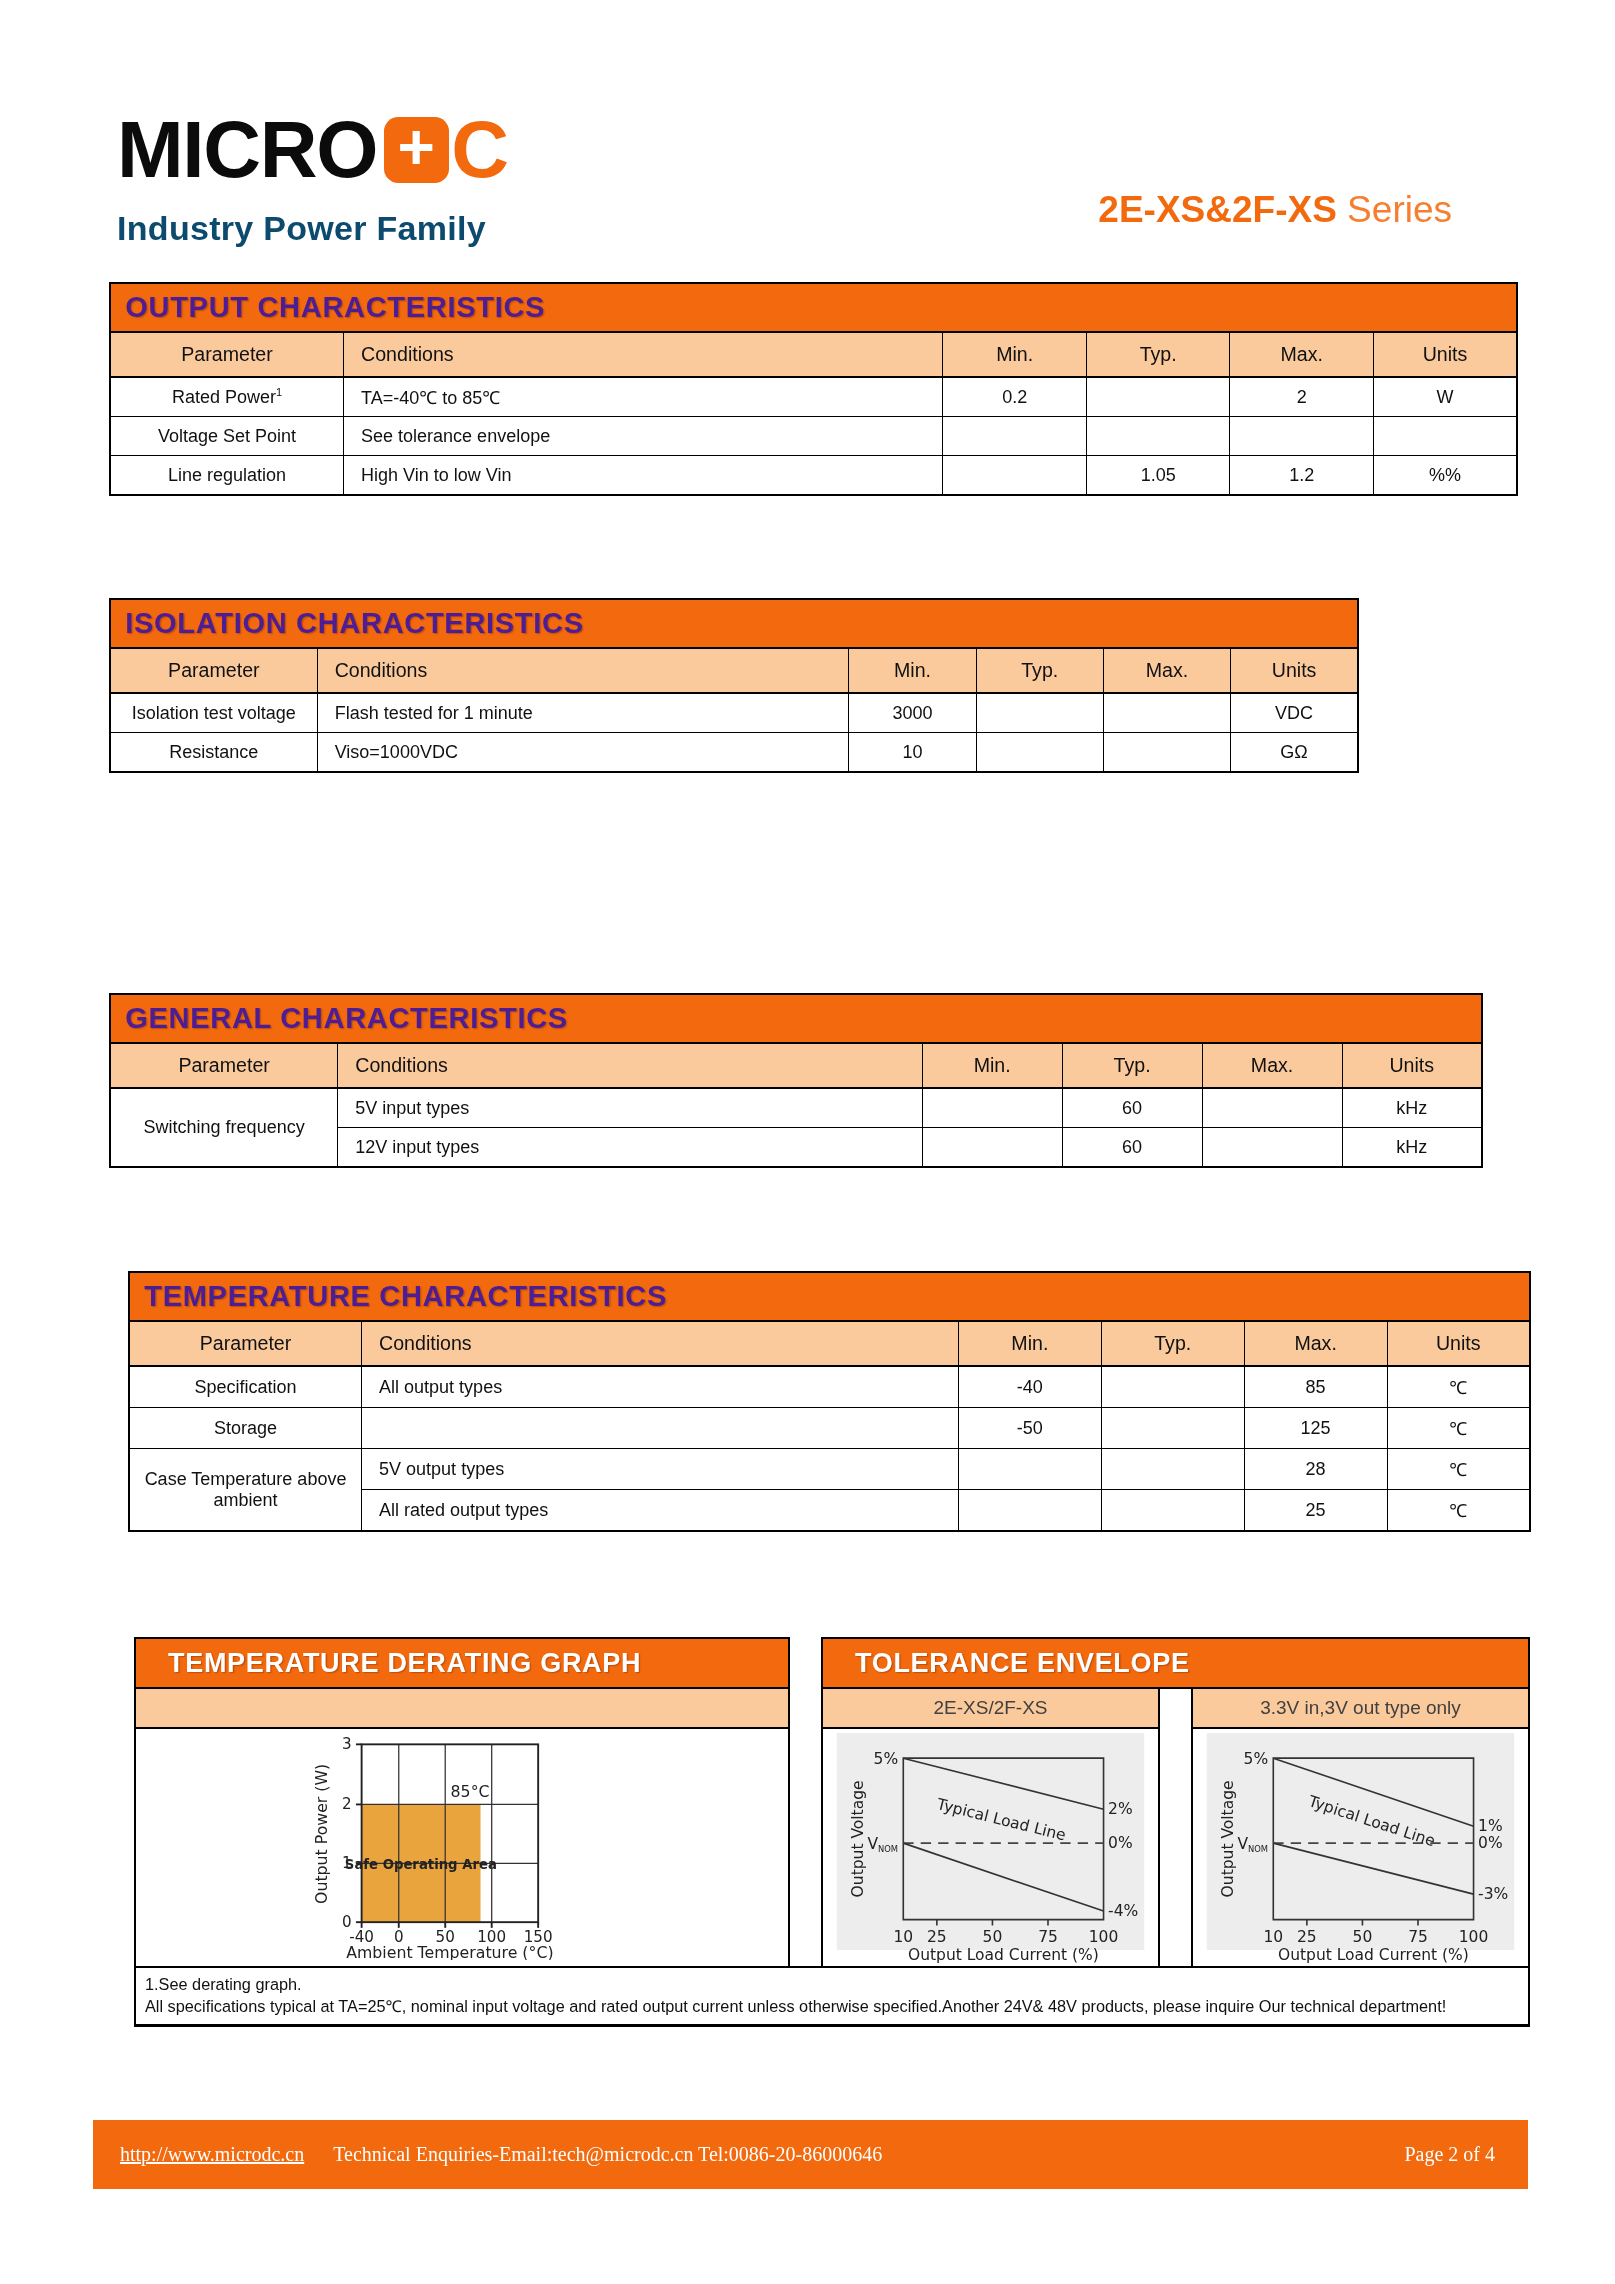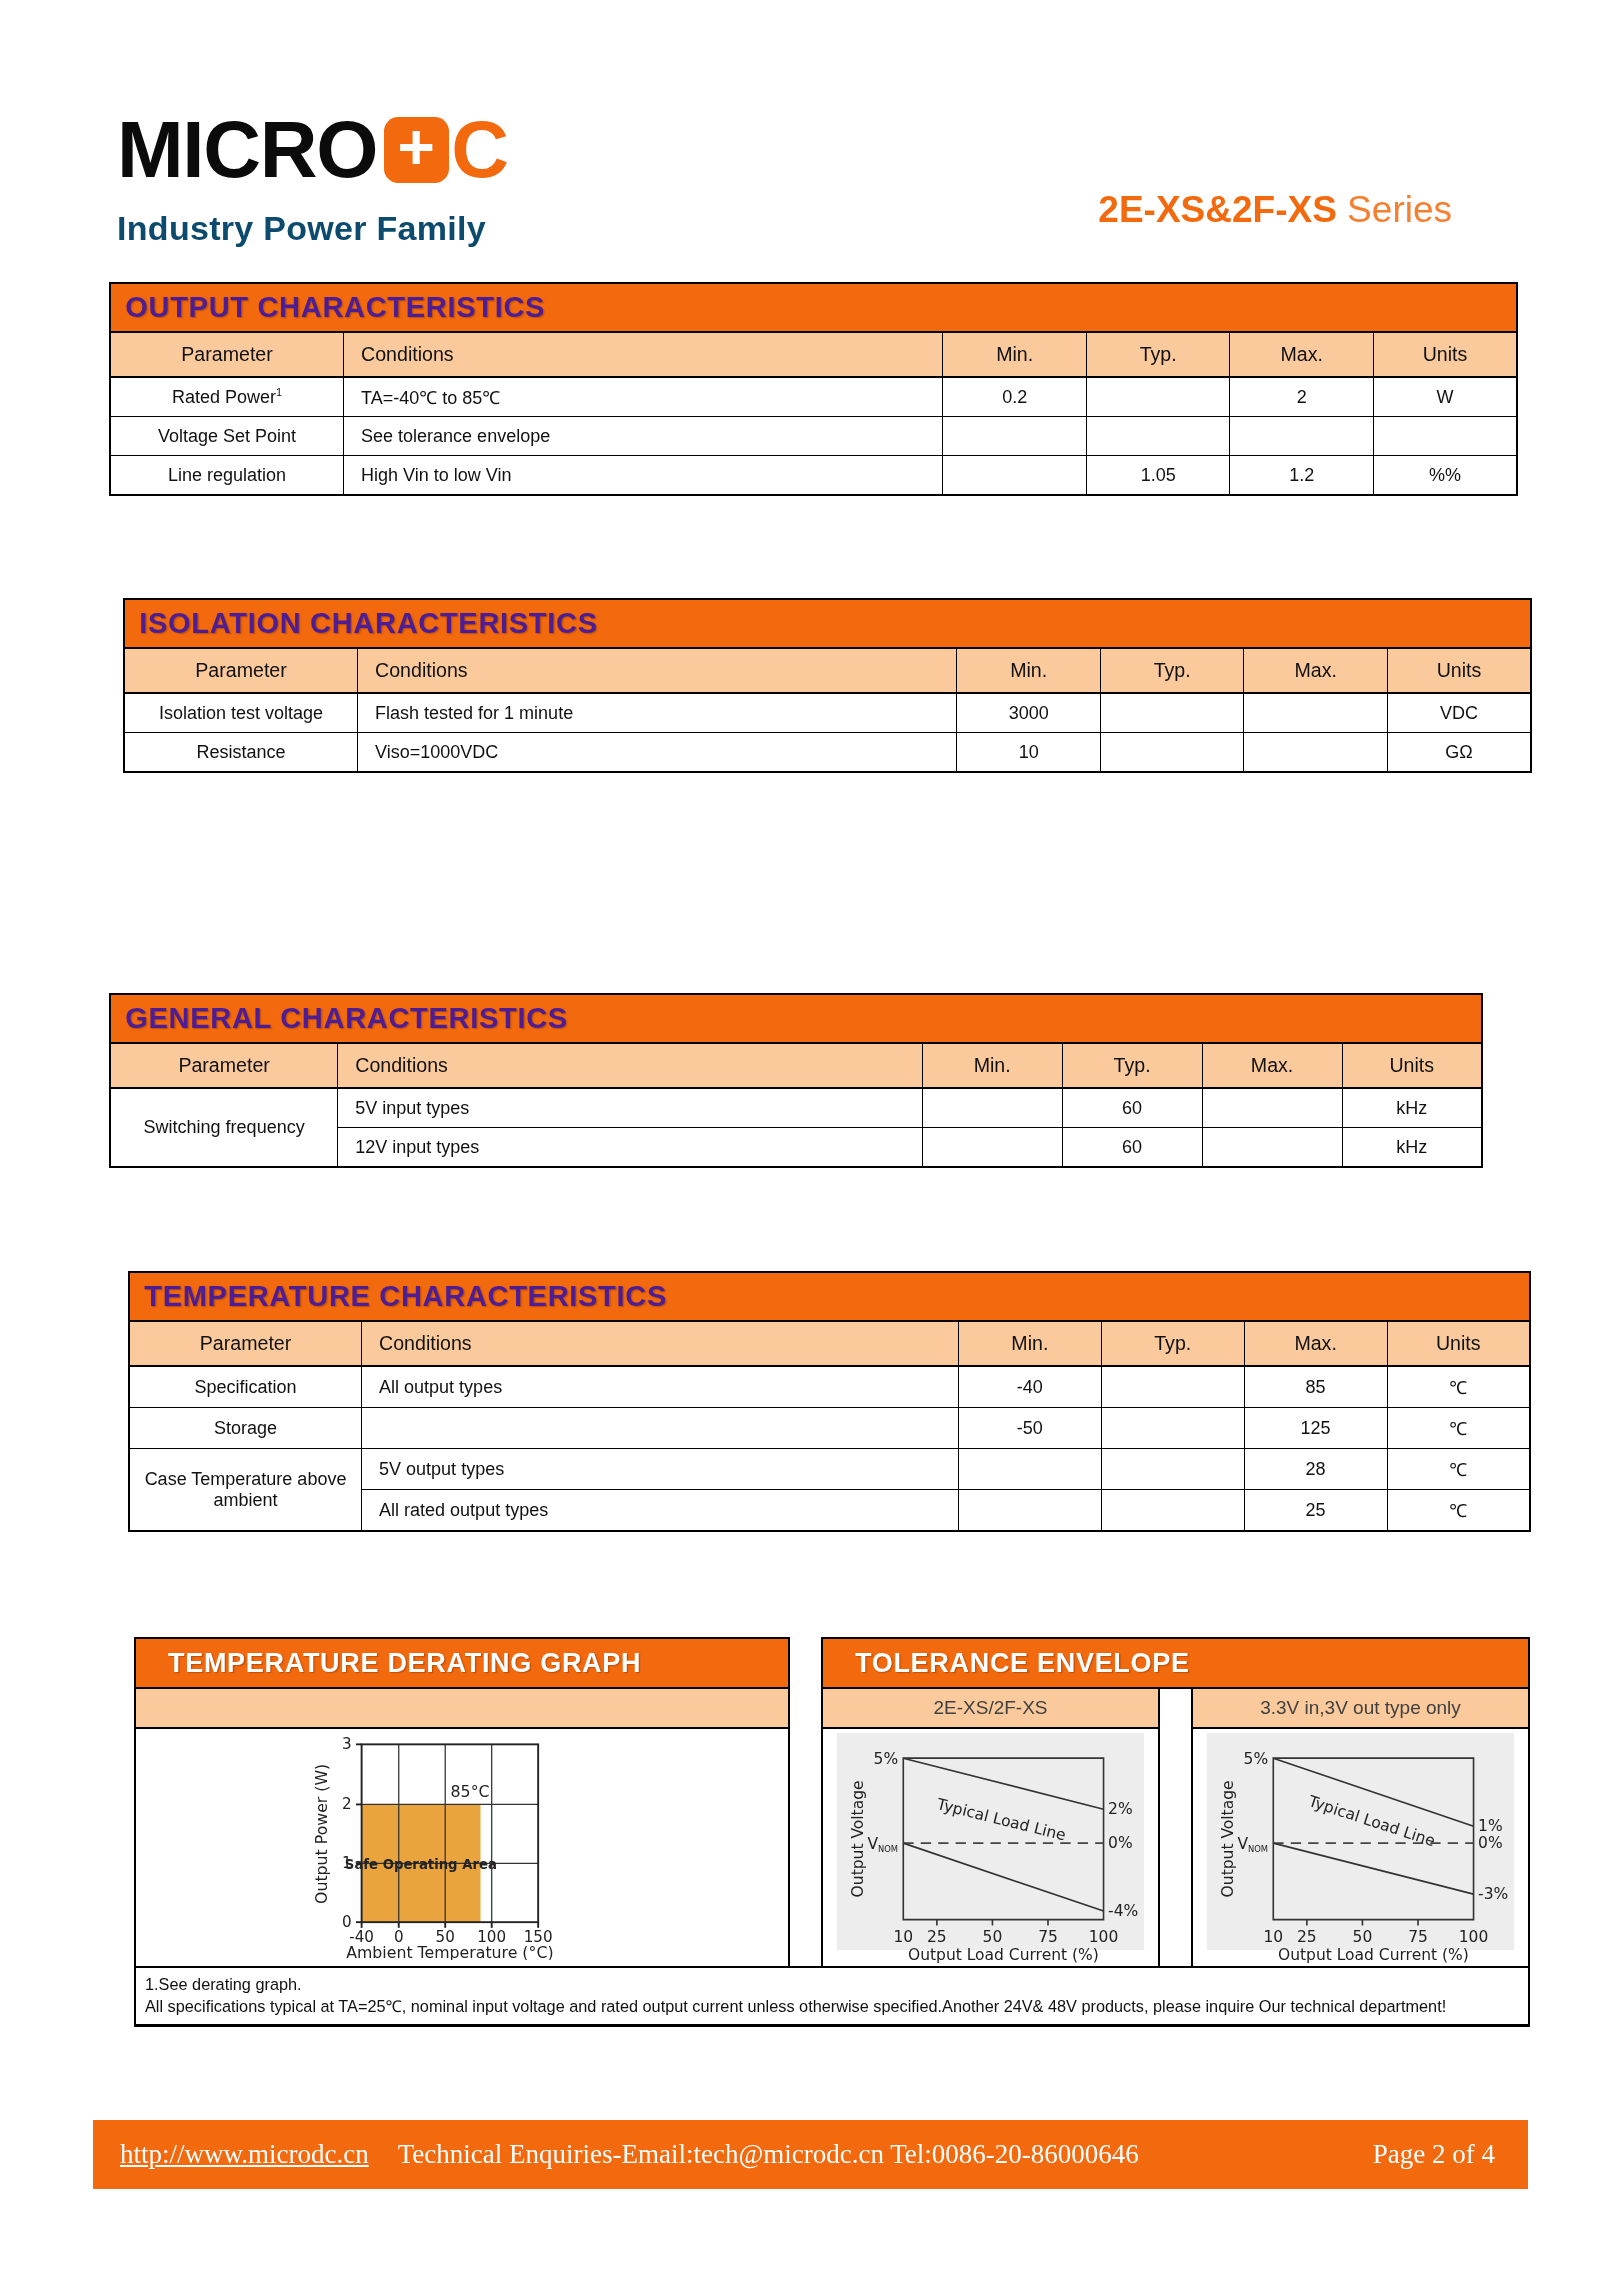--- a/index.html
+++ b/index.html
@@ -49,21 +49,21 @@
   .sub-col{flex:1;min-width:0;}
   .footnote-box{border:2px solid #000;border-bottom:3.3px solid #000;padding:5.2px 11.7px 6.5px 9px;
                 font-size:16.3px;line-height:1.35;color:#111;background:#fff;}
 
   svg{font-family:"DejaVu Sans",sans-serif;}
   svg text{fill:#222;}
 
   
   .footer{position:absolute;left:93px;top:2120px;width:1435px;height:69px;background:#F2690E;
           display:flex;align-items:center;color:#fff;font-family:"Liberation Serif",serif;
-          font-size:27px;}
+          font-size:20px;}
   .footer .url{margin-left:27px;text-decoration:underline;}
   .footer .contact{margin-left:29px;}
   .footer .page-num{margin-left:auto;margin-right:33px;}
 </style>
 </head>
 <body>
 
 <div class="page">
 
   <div class="logo">
@@ -123,21 +123,21 @@
         <td class="cond">High Vin to low Vin</td>
         <td></td>
         <td>1.05</td>
         <td>1.2</td>
         <td>%%</td>
       </tr>
     </tbody>
       </table>
   </div>
 
-  <div class="tbl-wrap" style="left:123px;top:598px;width:1409px;">
+  <div class="tbl-wrap" style="left:109px;top:598px;width:1250px;">
     <table class="spec-table">
       <colgroup>
           <col style="width:16.6%">
           <col style="width:42.6%">
           <col style="width:10.2%">
           <col style="width:10.2%">
           <col style="width:10.2%">
           <col style="width:10.2%">
         </colgroup>
       <tbody>

